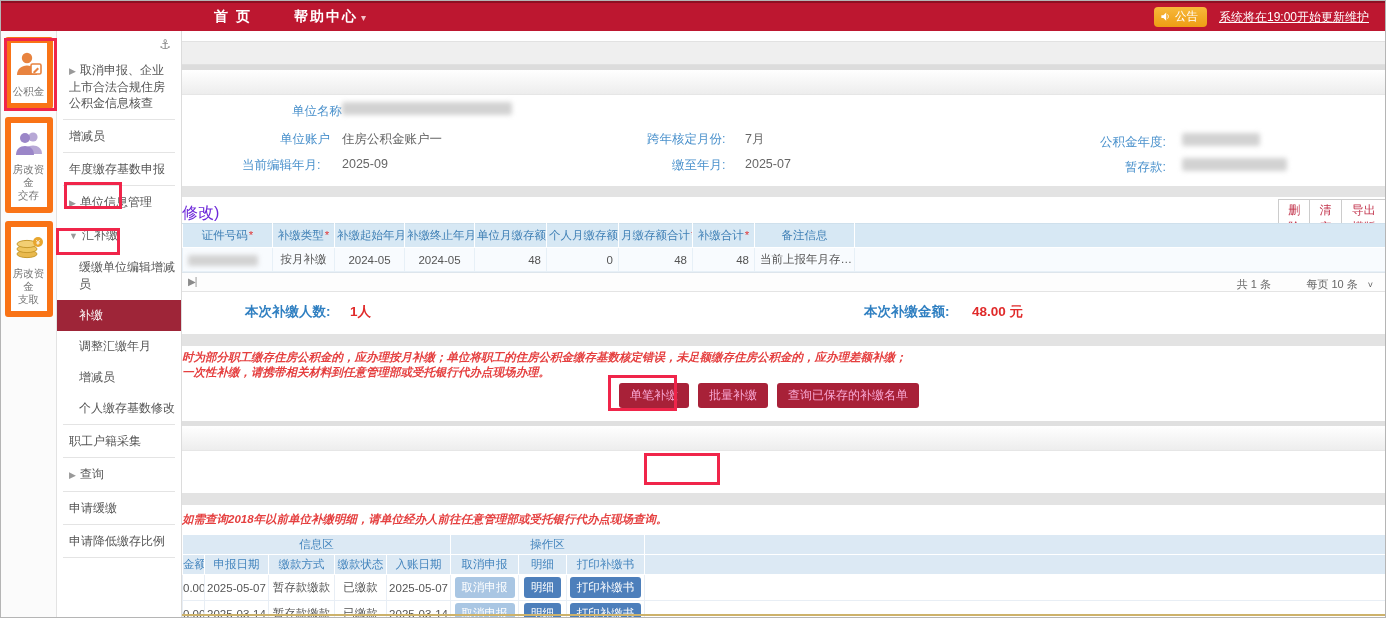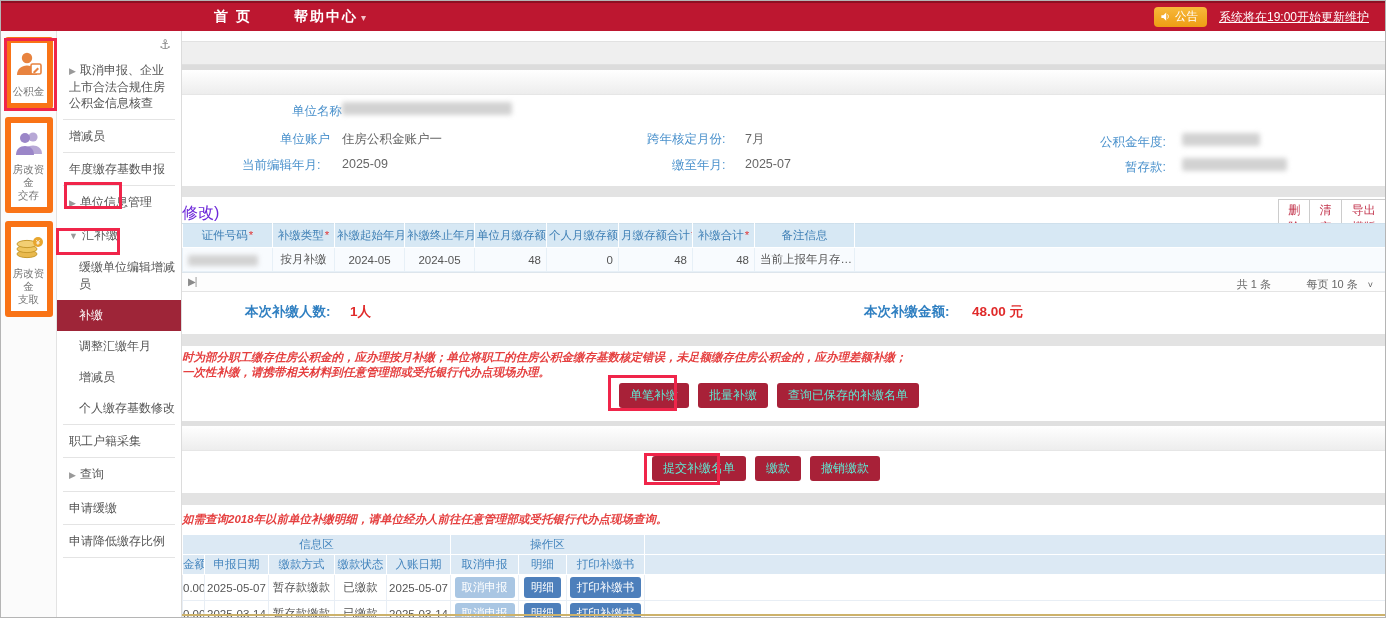--- a/index.html
+++ b/index.html
@@ -55,21 +55,21 @@
   .pagebar .total { position:absolute; right:116px; top:4px; }
   .pagebar .pp { position:absolute; right:14px; top:4px; cursor:pointer; }
   .pagebar .pp .chev { color:#555; font-size:9px; margin-left:10px; }
 
   .tot-label { position:absolute; color:#2f7fc1; font-size:13.5px; font-weight:bold; }
   .tot-value { position:absolute; color:#e02b2b; font-size:13.5px; font-weight:bold; }
 
   .notice { position:absolute; color:#e54040; font-size:11.5px; font-style:italic; font-weight:bold; white-space:nowrap; }
 
   .rbtn-row { position:absolute; display:flex; gap:9px; }
-  .rbtn { background:#a82138; color:#5eead4; font-size:12px; border:none; border-radius:3px; padding:4px 11px; white-space:nowrap; cursor:pointer; }
+  .rbtn { background:#a82138; color:#f9a8d4; font-size:12px; border:none; border-radius:3px; padding:4px 11px; white-space:nowrap; cursor:pointer; }
 
   
   .htable { position:absolute; left:0; width:1205px; table-layout:fixed; font-size:11.5px; }
   .htable th { background:#dce9f4; color:#4384bd; font-weight:normal; border:1px solid #ffffff; height:20px; padding:0 2px; white-space:nowrap; overflow:hidden; }
   .htable td { background:#fff; color:#555; border:1px solid #e8eef5; height:26px; padding:0 2px; text-align:center; white-space:nowrap; overflow:hidden; }
   .htable .cut { text-align:right; padding:0 2px 0 0; }
   .bluebtn { background:#4d7fbb; color:#fff; border:none; border-radius:3px; font-size:11.5px; padding:3px 7px; cursor:pointer; white-space:nowrap; }
   .bluebtn.dis { background:#a9c6e3; }
   .tanline { position:absolute; left:0; width:1205px; height:2px; background:#cdb26b; z-index:6; }
 
@@ -249,25 +249,20 @@
 
   <div class="rbtn-row" style="top:352px;left:437px;">
     <button class="rbtn">单笔补缴</button>
     <button class="rbtn">批量补缴</button>
     <button class="rbtn">查询已保存的补缴名单</button>
   </div>
 
   <div class="strip" style="top:390px;height:5px;background:#e0e0e0;"></div>
   <div class="grad" style="top:395px;height:25px;"></div>
 
-  <div class="rbtn-row" style="top:425px;left:470px;">
-    <button class="rbtn">提交补缴名单</button>
-    <button class="rbtn">缴款</button>
-    <button class="rbtn">撤销缴款</button>
-  </div>
 
   <div class="strip" style="top:462px;height:12px;background:#e3e3e3;"></div>
 
   <div class="notice" style="top:481px;left:0px;">如需查询2018年以前单位补缴明细，请单位经办人前往任意管理部或受托银行代办点现场查询。</div>
 
   <table class="htable" style="top:503px;">
     <colgroup>
       <col style="width:22px">
         <col style="width:64px">
         <col style="width:66px">

